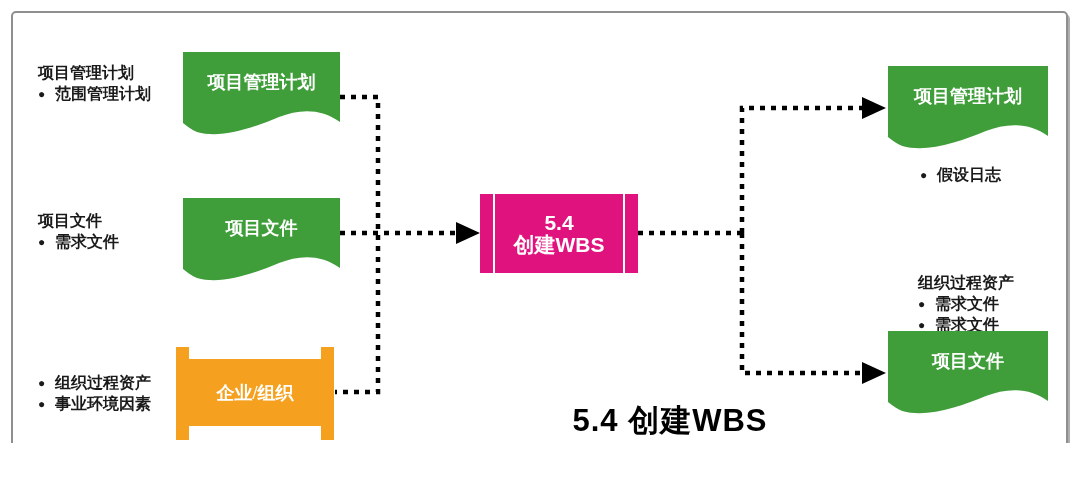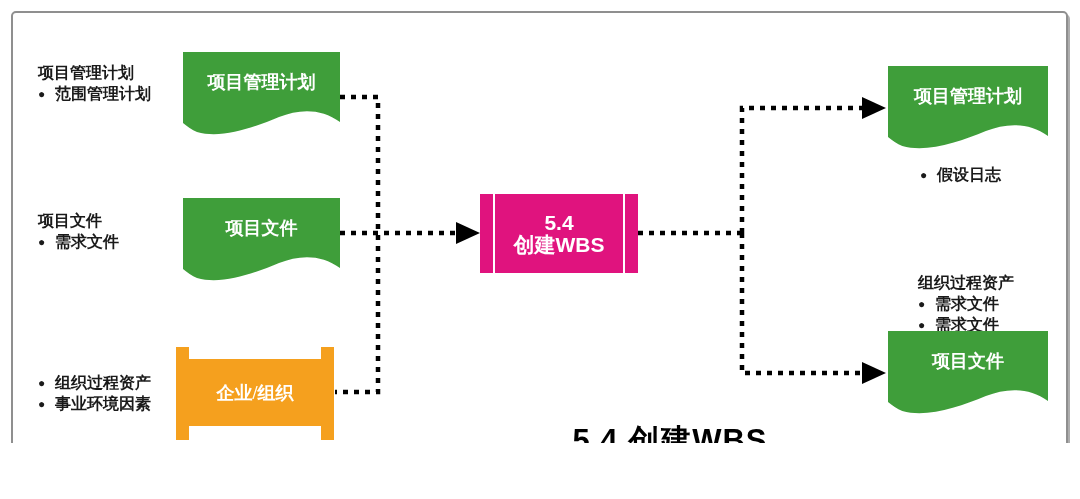--- a/index.html
+++ b/index.html
@@ -40,21 +40,21 @@
       display:flex;align-items:center;justify-content:center;
       color:#fff;font-size:18px;font-weight:700;white-space:nowrap;}
 
   .process-box{position:absolute;left:480px;top:194px;width:158px;height:79px;background:var(--magenta);
       display:flex;flex-direction:column;align-items:center;justify-content:center;
       color:#fff;font-size:21px;font-weight:700;line-height:22px;text-align:center;}
   .process-box .sep{position:absolute;top:0;width:2px;height:100%;background:#fff;}
   .process-box .sep.left{left:13px;}
   .process-box .sep.right{right:13px;}
 
-  .caption{position:absolute;left:500px;top:420px;width:340px;text-align:center;
+  .caption{position:absolute;left:500px;top:400px;width:340px;text-align:center;
       color:#000;font-size:31px;font-weight:800;letter-spacing:1px;white-space:nowrap;}
 </style>
 </head>
 <body>
 
 <div class="canvas">
   <div class="frame"></div>
 
   <svg class="connector-svg" viewBox="0 0 1080 499">
     <path d="M340,97 H378 V392 H335"></path>

